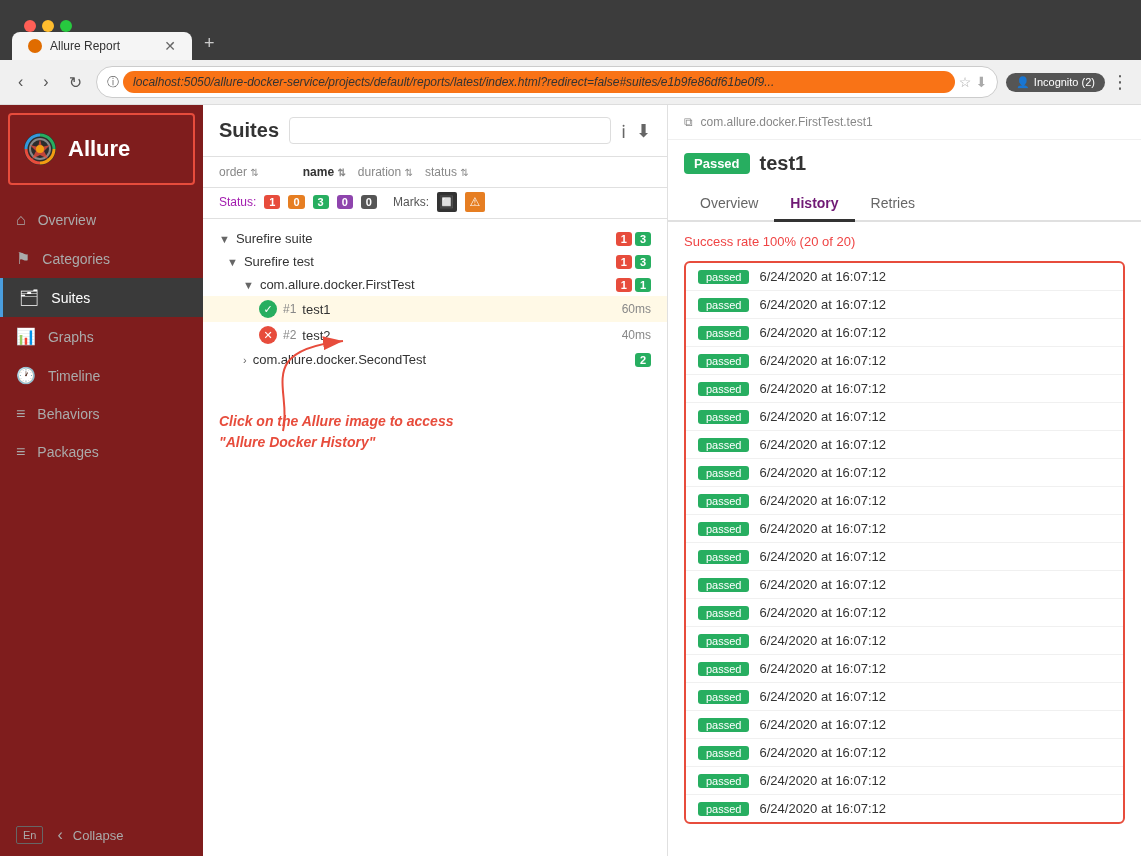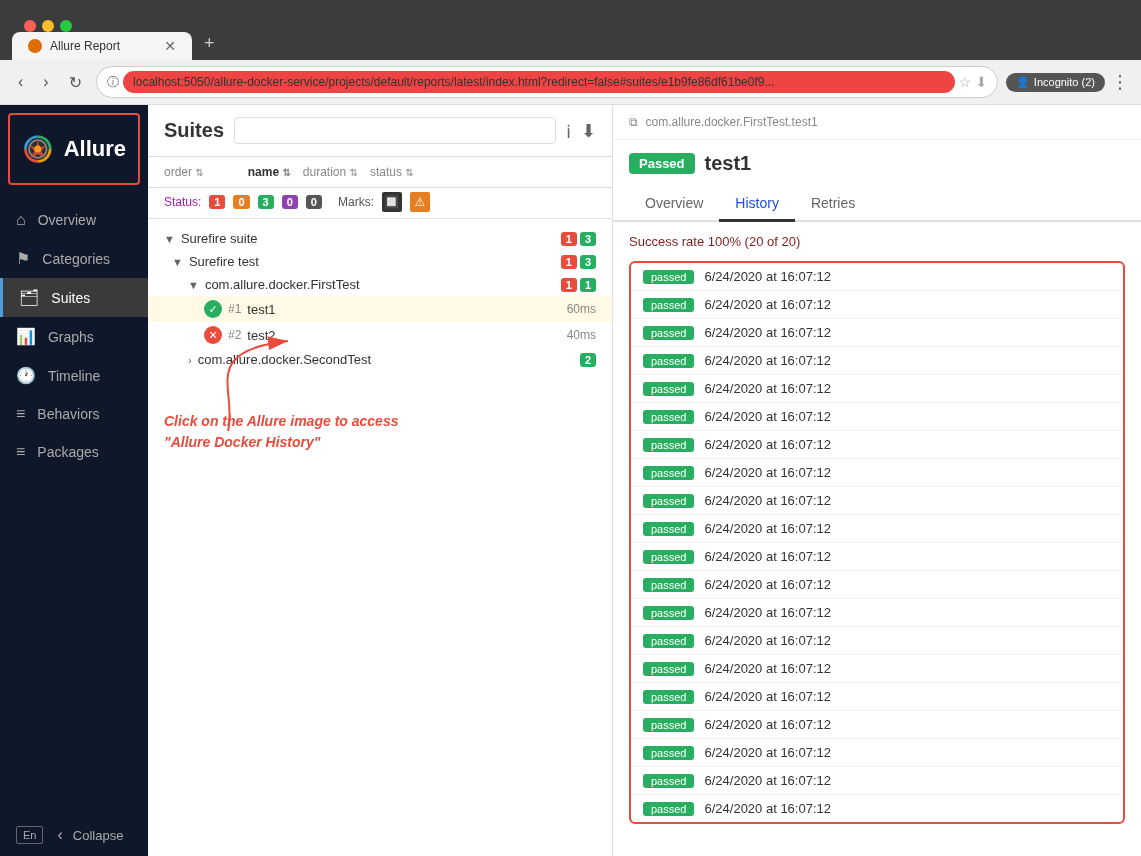--- a/index.html
+++ b/index.html
@@ -9,30 +9,30 @@
     .browser-chrome { background: #3c3c3c; padding: 8px 12px 0; }
     .browser-tab-bar { display: flex; align-items: flex-end; gap: 4px; }
     .browser-tab { background: #f5f5f5; border-radius: 8px 8px 0 0; padding: 6px 16px; display: flex; align-items: center; gap: 8px; min-width: 180px; font-size: 12px; color: #333; }
     .tab-favicon { width: 14px; height: 14px; background: #e06c00; border-radius: 50%; display: flex; align-items: center; justify-content: center; }
     .tab-close { margin-left: auto; color: #666; cursor: pointer; font-size: 14px; }
     .tab-new { background: transparent; border: none; color: #ccc; font-size: 18px; padding: 0 8px 6px; cursor: pointer; }
 
     .browser-toolbar { background: #f0f0f0; padding: 6px 12px; display: flex; align-items: center; gap: 8px; border-bottom: 1px solid #ddd; }
     .nav-btn { background: none; border: none; color: #555; font-size: 16px; cursor: pointer; padding: 2px 6px; }
     .nav-btn:disabled { color: #bbb; }
-    .address-bar { flex: 1; padding: 4px 10px; border: 1px solid #ccc; border-radius: 20px; font-size: 12px; color: #333; background: #ef4444; }
+    .address-bar { flex: 1; padding: 4px 10px; border: 1px solid #ccc; border-radius: 20px; font-size: 12px; color: #333; background: #f97316; font-style: italic; }
     .browser-actions { display: flex; gap: 6px; align-items: center; }
     .incognito-btn { background: #555; color: white; border: none; border-radius: 12px; padding: 3px 10px; font-size: 11px; cursor: pointer; display: flex; align-items: center; gap: 4px; }
     .menu-btn { background: none; border: none; font-size: 18px; color: #555; cursor: pointer; }
 
     
     .app { display: flex; flex: 1; overflow: hidden; }
 
     
-    .sidebar { width: 148px; background: #0f172a; display: flex; flex-direction: column; color: white; flex-shrink: 0; }
+    .sidebar { width: 203px; background: #7f1d1d; display: flex; flex-direction: column; color: white; flex-shrink: 0; }
     .sidebar-logo { padding: 16px 12px; display: flex; align-items: center; gap: 10px; border: 2px solid #e74c3c; border-radius: 4px; margin: 8px; cursor: pointer; }
     .logo-icon { width: 36px; height: 36px; }
     .logo-text { font-size: 22px; font-weight: bold; color: white; }
     .sidebar-nav { flex: 1; padding: 8px 0; }
     .nav-item { display: flex; align-items: center; gap: 12px; padding: 10px 16px; color: #aaa; cursor: pointer; font-size: 14px; }
     .nav-item.active { background: #3a3a3a; color: white; border-left: 3px solid #4a9ede; }
     .nav-icon { font-size: 16px; }
     .sidebar-footer { padding: 12px 16px; display: flex; align-items: center; gap: 10px; color: #aaa; }
     .lang-btn { border: 1px solid #666; padding: 2px 6px; font-size: 11px; color: #aaa; background: none; cursor: pointer; border-radius: 2px; }
 
@@ -81,24 +81,24 @@
     .detail-panel { flex: 1; background: white; display: flex; flex-direction: column; overflow: hidden; }
     .detail-breadcrumb { padding: 10px 16px; font-size: 12px; color: #888; border-bottom: 1px solid #f0f0f0; display: flex; align-items: center; gap: 4px; }
     .copy-icon { font-size: 12px; margin-right: 4px; }
 
     .detail-header { padding: 12px 16px; display: flex; align-items: center; gap: 10px; }
     .passed-badge { background: #27ae60; color: white; padding: 3px 10px; border-radius: 4px; font-size: 13px; font-weight: bold; }
     .detail-title { font-size: 20px; font-weight: 600; color: #333; }
 
     .detail-tabs { display: flex; border-bottom: 2px solid #e0e0e0; padding: 0 16px; }
     .detail-tab { padding: 8px 16px; font-size: 14px; color: #666; cursor: pointer; border-bottom: 3px solid transparent; margin-bottom: -2px; }
-    .detail-tab.active { color: #1d4ed8; border-bottom-color: #333; font-weight: 400; }
+    .detail-tab.active { color: #701a75; border-bottom-color: #333; font-weight: 700; }
 
     .detail-body { flex: 1; overflow-y: auto; padding: 12px 16px; }
-    .success-rate { font-size: 13px; color: #7f1d1d; margin-bottom: 12px; }
+    .success-rate { font-size: 13px; color: #ef4444; margin-bottom: 12px; }
 
     .history-list { border: 2px solid #e74c3c; border-radius: 6px; overflow: hidden; }
     .history-item { display: flex; align-items: center; gap: 10px; padding: 6px 12px; border-bottom: 1px solid #f0f0f0; }
     .history-item:last-child { border-bottom: none; }
     .history-passed { background: #27ae60; color: white; padding: 1px 8px; border-radius: 3px; font-size: 11px; font-weight: 500; }
     .history-date { font-size: 13px; color: #333; }
 
     .traffic-lights { display: flex; gap: 6px; padding: 12px 12px 0; }
     .tl { width: 12px; height: 12px; border-radius: 50%; }
     .tl-red { background: #ff5f56; }

